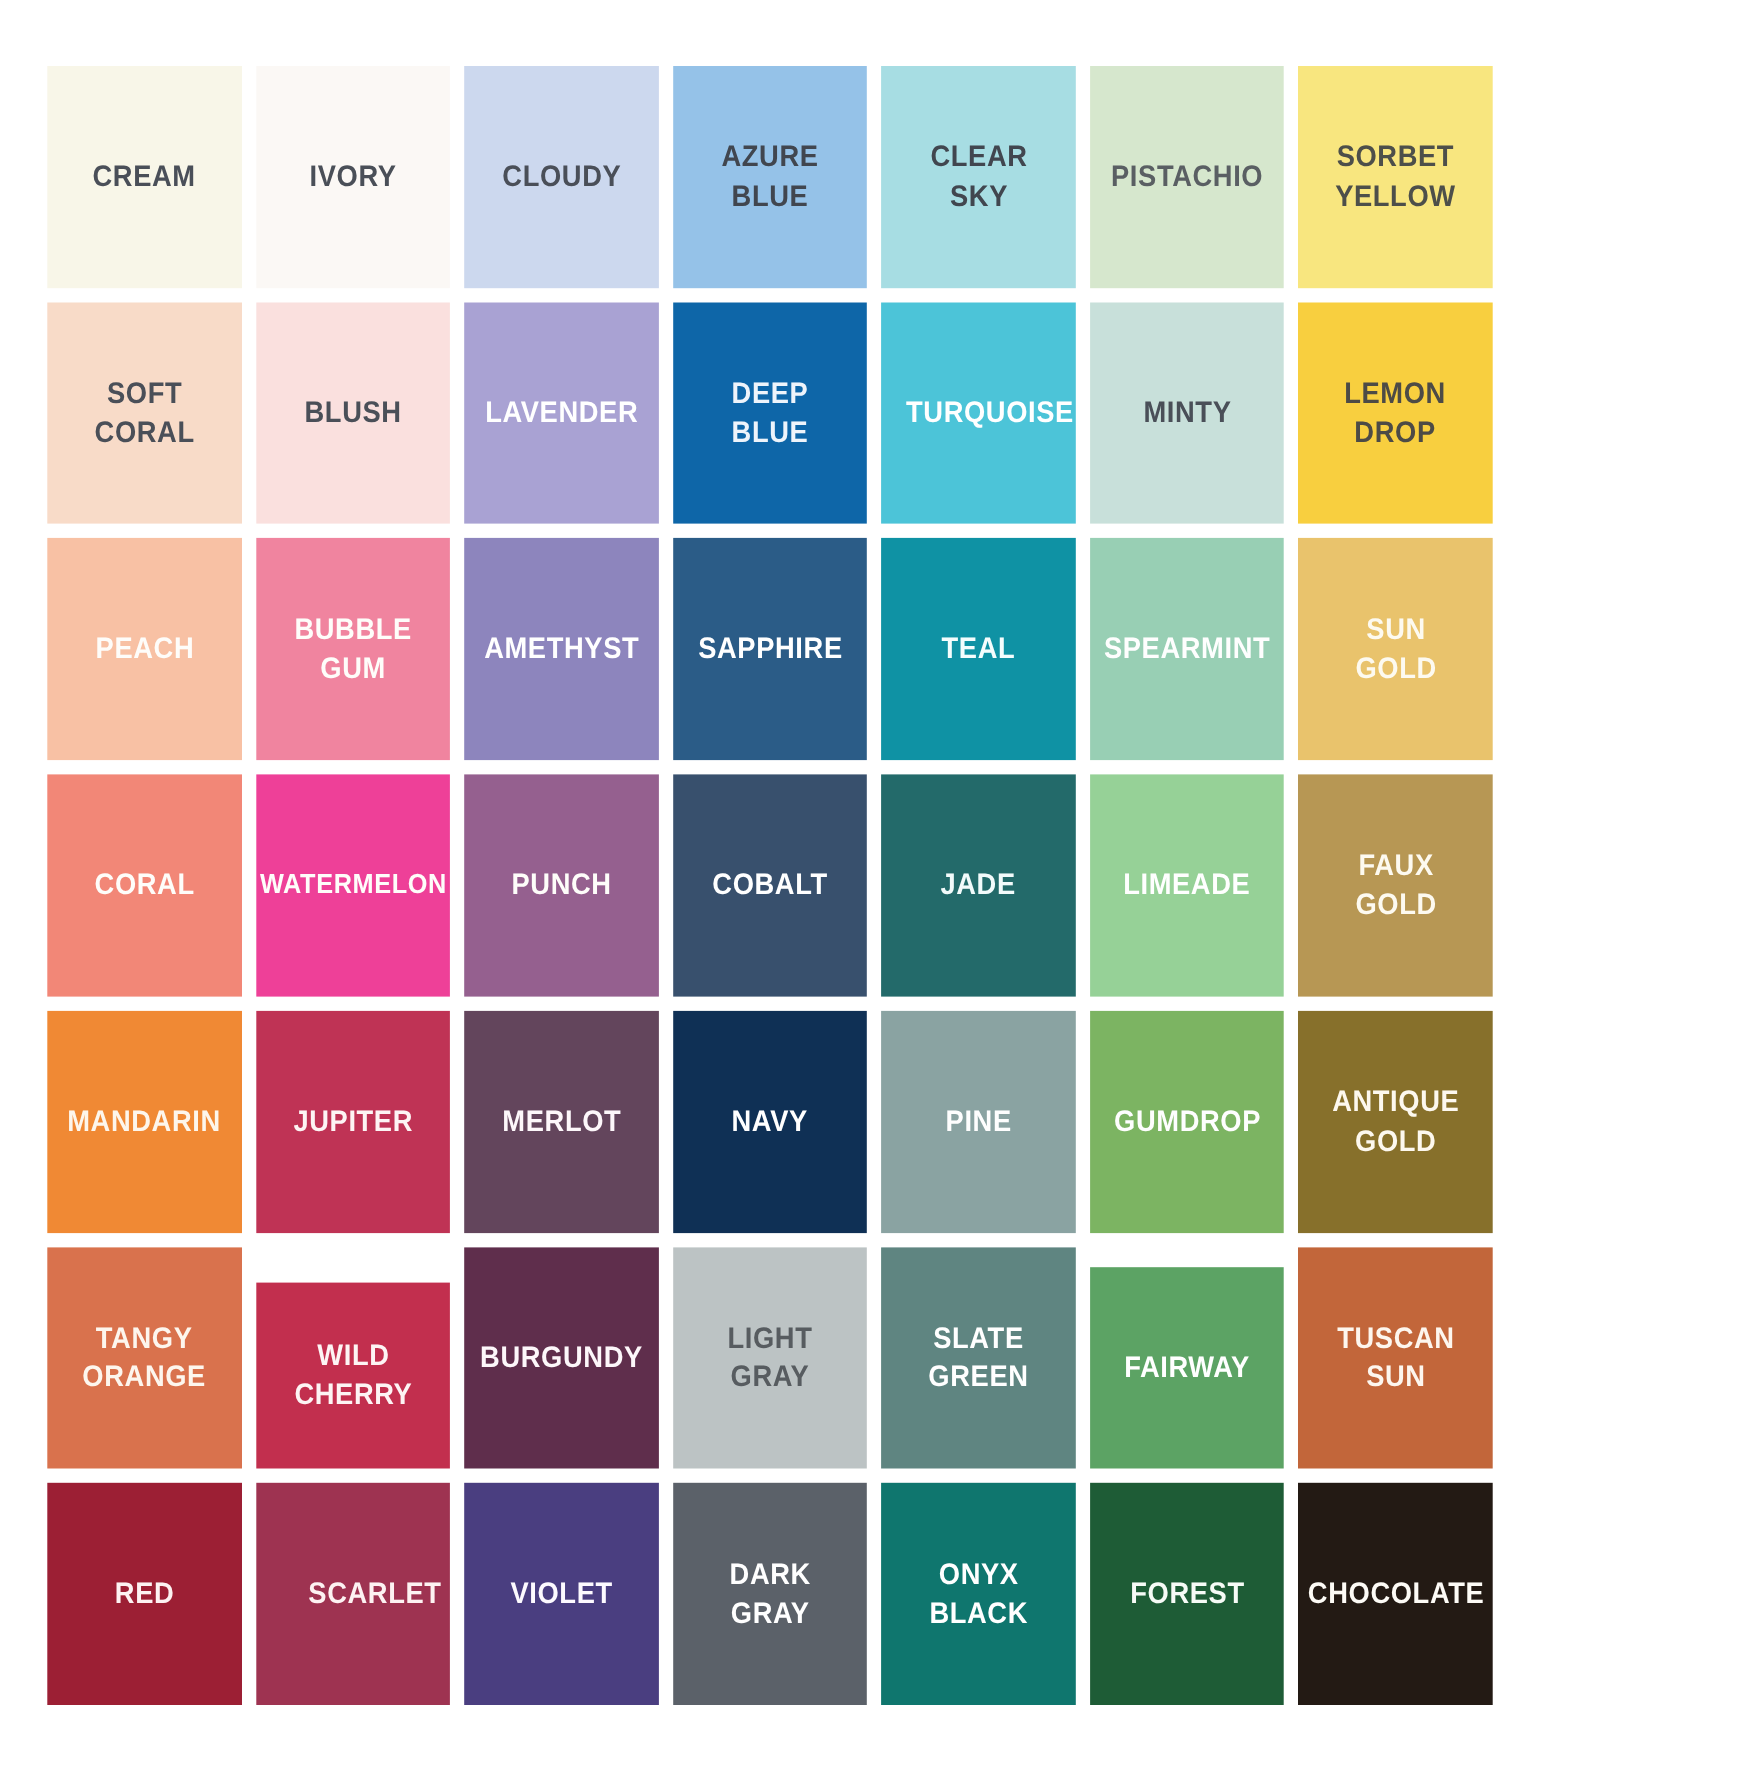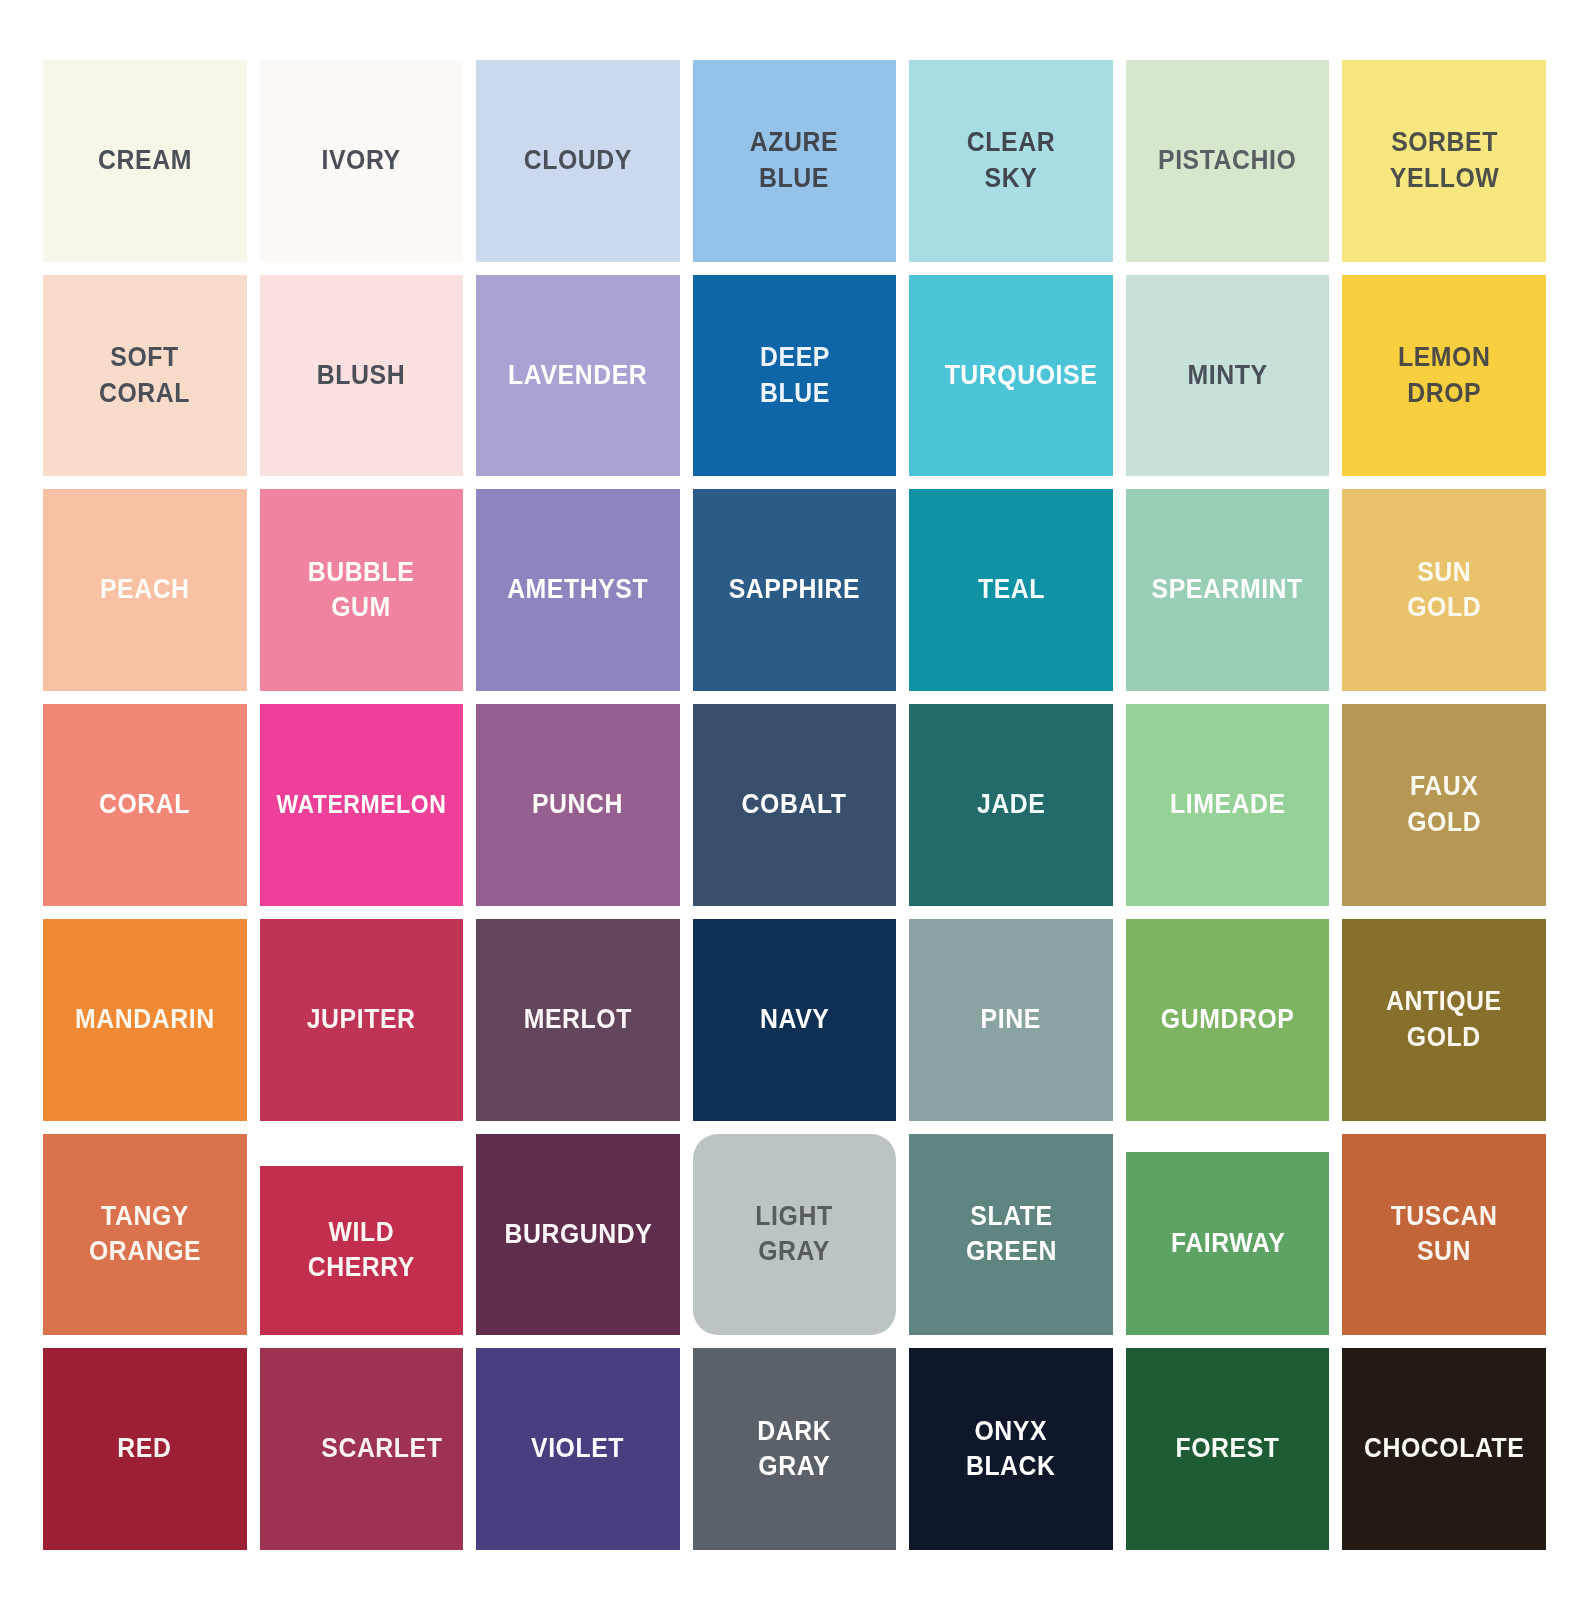--- a/index.html
+++ b/index.html
@@ -11,21 +11,21 @@
   body {
     width: 1588px;
     height: 1612px;
     font-family: "Liberation Sans", sans-serif;
     overflow: hidden;
   }
   #palette-grid {
     position: absolute;
     left: 43px;
     top: 60px;
-    width: 1503px;
+    width: 1314px;
     height: 1490px;
     display: grid;
     grid-template-columns: repeat(7, 1fr);
     grid-template-rows: repeat(7, 1fr);
     column-gap: 13px;
     row-gap: 13px;
   }
   .swatch {
     position: relative;
     display: flex;
@@ -171,21 +171,21 @@
       <span class="swatch-label" style="color: rgb(253, 246, 238);">TANGY
 ORANGE</span>
     </div>
     <div class="swatch" style="background: rgb(194, 47, 78); margin-top: 32px;">
       <span class="swatch-label" style="color: rgb(253, 244, 244);">WILD
 CHERRY</span>
     </div>
     <div class="swatch" style="background: rgb(95, 46, 76);">
       <span class="swatch-label" style="color: rgb(253, 247, 250);">BURGUNDY</span>
     </div>
-    <div class="swatch" style="background: rgb(188, 195, 196); border-radius: 25px;">
+    <div class="swatch" style="background: rgb(188, 195, 196);">
       <span class="swatch-label" style="color: rgb(87, 92, 96);">LIGHT
 GRAY</span>
     </div>
     <div class="swatch" style="background: rgb(95, 133, 129);">
       <span class="swatch-label" style="color: rgb(255, 255, 255);">SLATE
 GREEN</span>
     </div>
     <div class="swatch" style="background: rgb(92, 163, 100); margin-top: 18px;">
       <span class="swatch-label" style="color: rgb(255, 255, 255);">FAIRWAY</span>
     </div>
@@ -199,21 +199,21 @@
     <div class="swatch" style="background: rgb(158, 51, 81); padding-left: 40px;">
       <span class="swatch-label" style="color: rgb(253, 242, 242);">SCARLET</span>
     </div>
     <div class="swatch" style="background: rgb(74, 62, 128);">
       <span class="swatch-label" style="color: rgb(253, 250, 255);">VIOLET</span>
     </div>
     <div class="swatch" style="background: rgb(91, 97, 105);">
       <span class="swatch-label" style="color: rgb(255, 255, 255);">DARK
 GRAY</span>
     </div>
-    <div class="swatch" style="background: #0f172a;">
+    <div class="swatch" style="background: #0f766e;">
       <span class="swatch-label" style="color: rgb(255, 255, 255);">ONYX
 BLACK</span>
     </div>
     <div class="swatch" style="background: rgb(30, 92, 54);">
       <span class="swatch-label" style="color: rgb(246, 251, 246);">FOREST</span>
     </div>
     <div class="swatch" style="background: rgb(35, 26, 20);">
       <span class="swatch-label" style="color: rgb(253, 251, 246);">CHOCOLATE</span>
     </div>
   </div>

